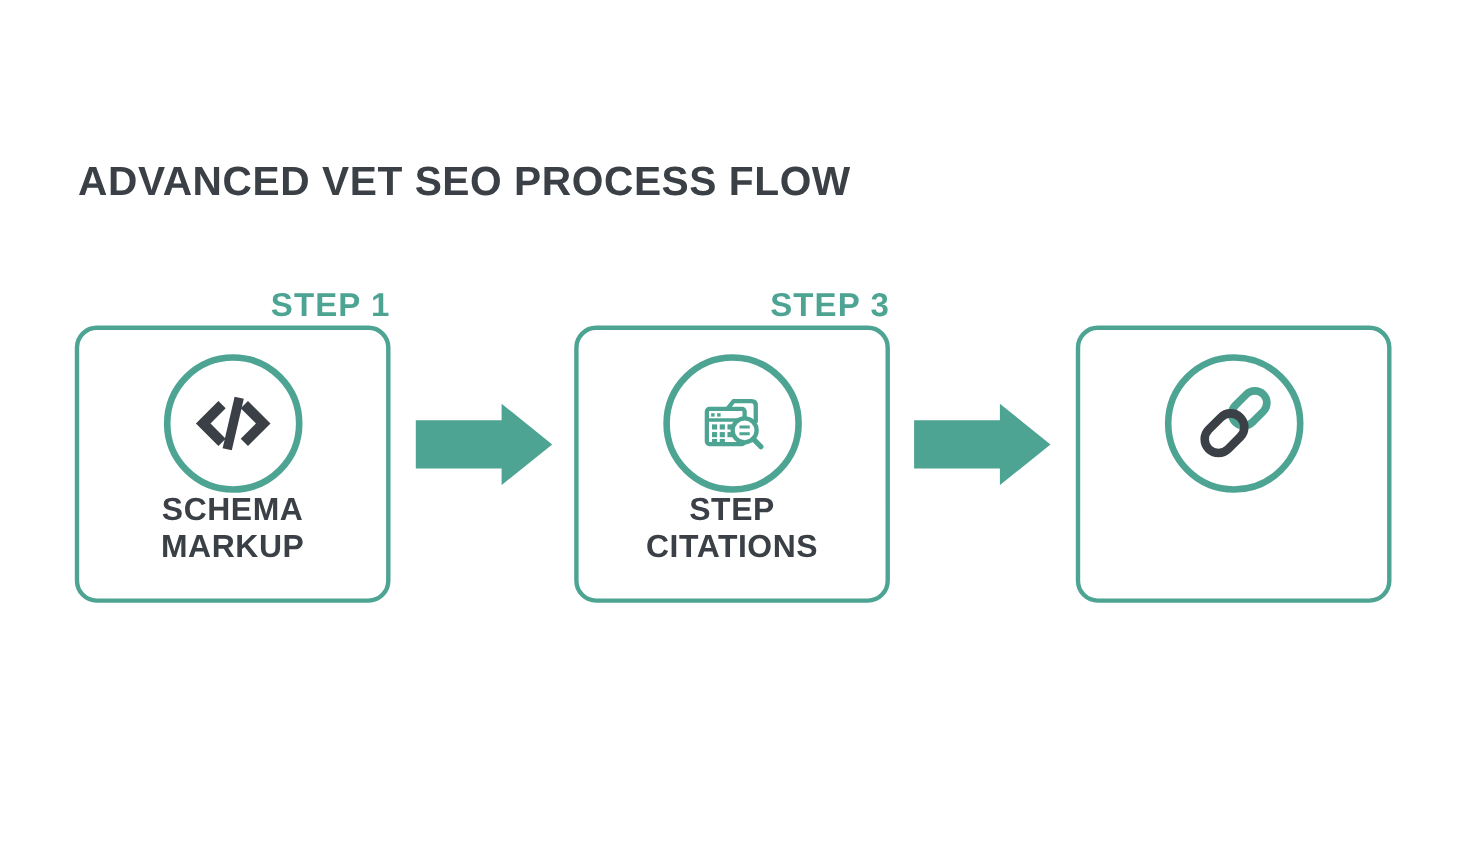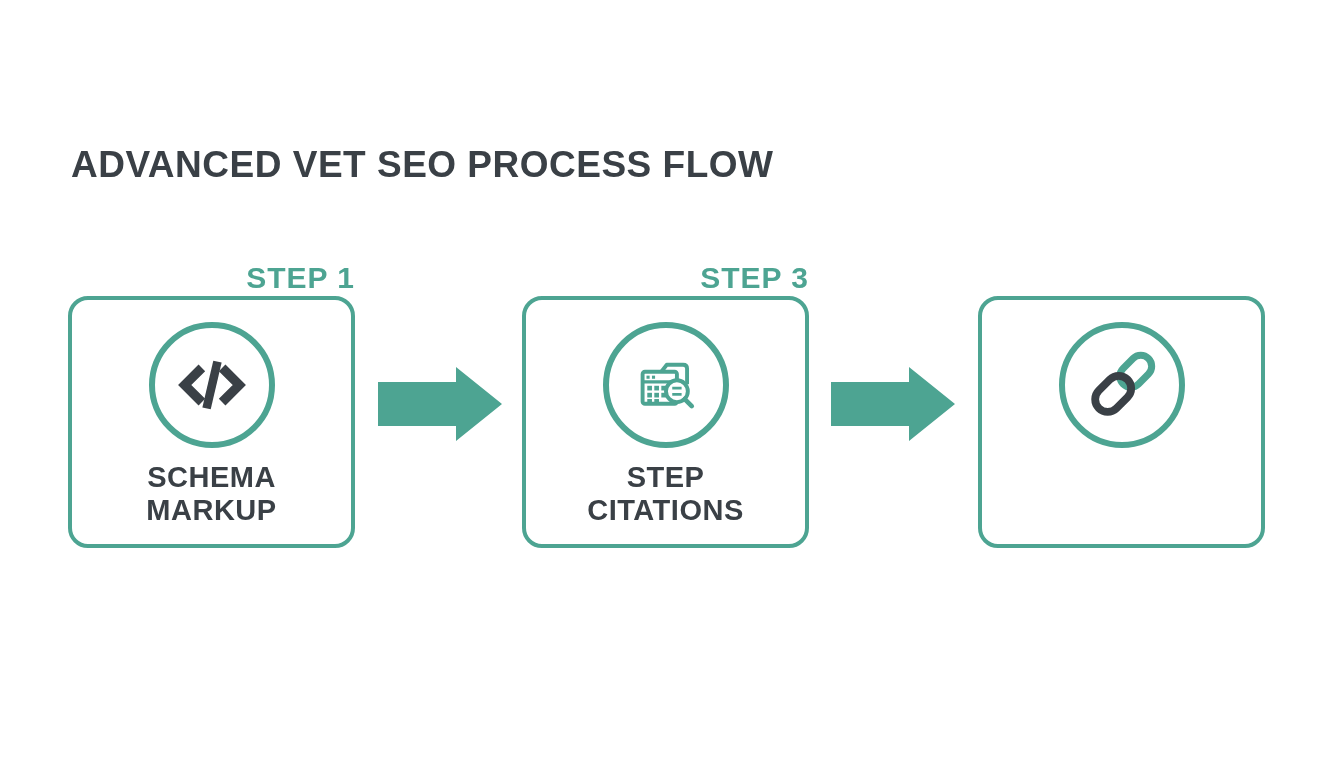--- a/index.html
+++ b/index.html
@@ -42,21 +42,20 @@
   .icon-circle{
     margin-top:22px;
     width:114px;height:114px;
     border:6px solid var(--accent-teal);
     border-radius:50%;
     display:flex;align-items:center;justify-content:center;
     background:#FFFFFF;
   }
   .icon-svg{display:block;width:78px;height:78px;}
   .box-label{
-    margin-top:13px;
     font-size:29px;font-weight:700;letter-spacing:0.5px;
     line-height:1.15;text-align:center;
     color:var(--text-charcoal);
     white-space:pre-line;
   }
   .arrow{position:absolute;top:367px;width:126px;height:74px;}
   .arrow-1{left:377px}
   .arrow-2{left:830px}
   .arrow svg{display:block;width:126px;height:74px;}
   .arrow polygon{fill:var(--accent-teal);}

